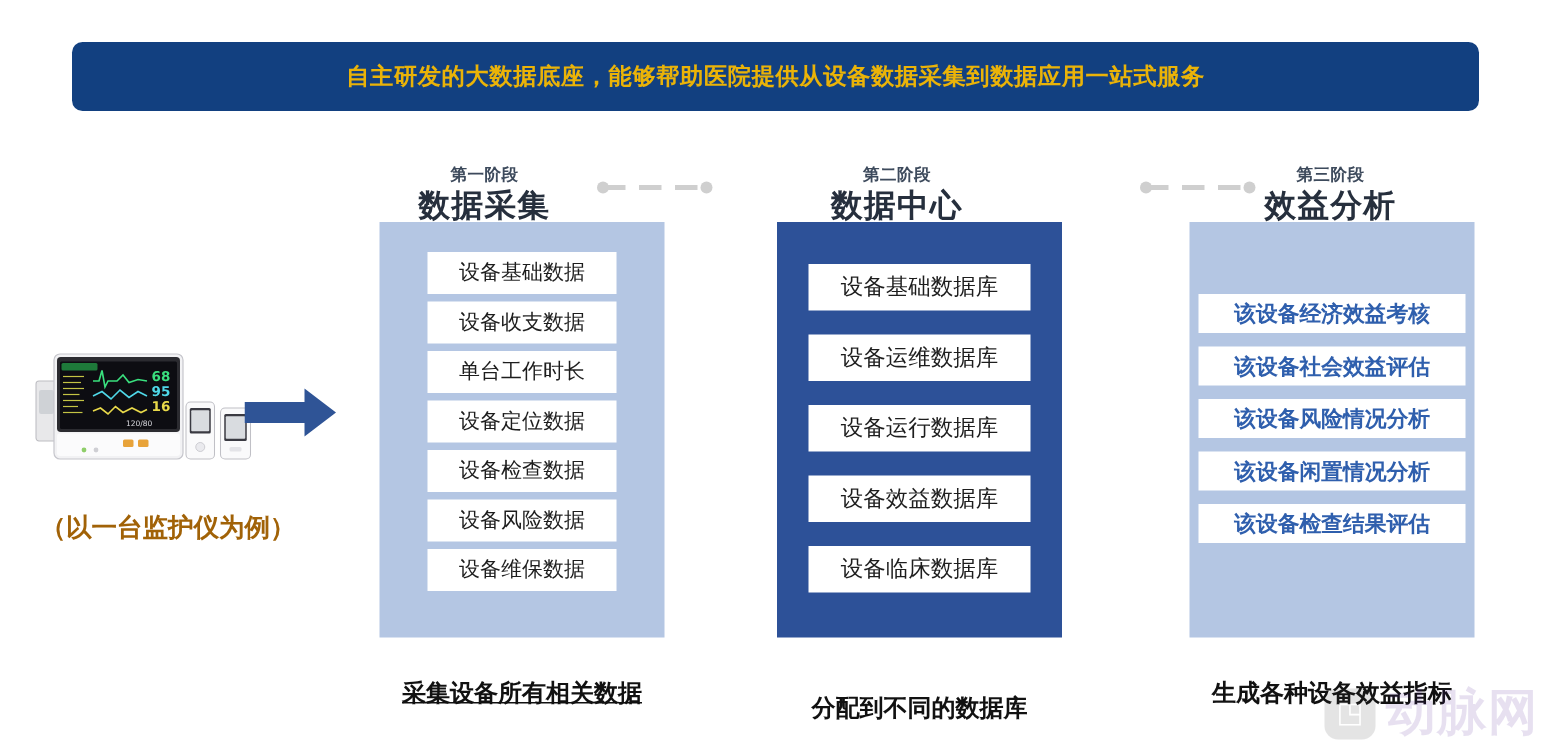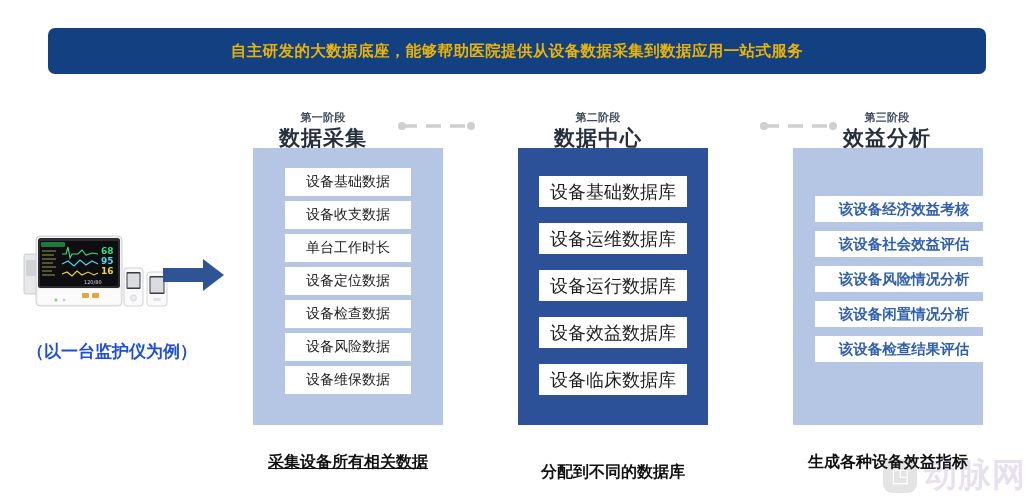--- a/index.html
+++ b/index.html
@@ -19,21 +19,21 @@
   }
   .banner-text{
     color:#eab308;font-size:15.5px;font-weight:bold;letter-spacing:.4px;
     white-space:nowrap;
   }
 
   
   .device-wrap{position:absolute;left:22px;top:228px;width:150px;height:90px;}
   .device-caption{
     position:absolute;left:12px;top:340px;width:200px;
-    font-size:17px;font-weight:bold;color:#1d4ed8;text-align:center;
+    font-size:17px;font-weight:bold;color:#a16207;text-align:center;
     white-space:nowrap;
   }
   .big-arrow{position:absolute;left:163px;top:258px;width:62px;height:34px;}
 
   
   .phase-head{position:absolute;text-align:center;}
   .phase-sub{
     font-size:11px;color:#3d4a5c;font-weight:bold;
     letter-spacing:.3px;line-height:14px;margin-bottom:1px;margin-top:12px;
   }
@@ -53,28 +53,28 @@
   
   .panel{position:absolute;}
   .panel-1{left:253px;top:148px;width:190px;height:277px;background:#b4c6e3;}
   .panel-2{left:518px;top:148px;width:190px;height:277px;background:#2d5198;}
   .panel-3{left:793px;top:148px;width:190px;height:277px;background:#b4c6e3;}
 
   .items{position:absolute;left:0;top:0;width:100%;height:100%;
          display:flex;flex-direction:column;align-items:center;}
   .items-1{padding-top:20px;gap:5px;}
   .items-2{padding-top:28px;gap:16px;}
-  .items-3{padding-top:48px;gap:9px;padding-left:16px;}
+  .items-3{padding-top:48px;gap:9px;}
 
   .chip{
     background:#ffffff;display:flex;align-items:center;justify-content:center;
     white-space:nowrap;
   }
   .chip-1{width:126px;height:28px;font-size:14px;color:#1d1d1d;}
-  .chip-2{width:148px;height:31px;font-size:18px;color:#1d1d1d;}
+  .chip-2{width:148px;height:31px;font-size:15px;color:#1d1d1d;}
   .chip-3{width:178px;height:26px;font-size:14.5px;color:#2f5fad;font-weight:bold;}
 
   
   .cap{
     position:absolute;font-size:16px;font-weight:bold;color:#111111;
     text-align:center;white-space:nowrap;
   }
   .cap1{left:228px;top:452px;width:240px;text-decoration:underline;}
   .cap2{left:498px;top:462px;width:230px;}
   .cap3{left:768px;top:452px;width:240px;}

